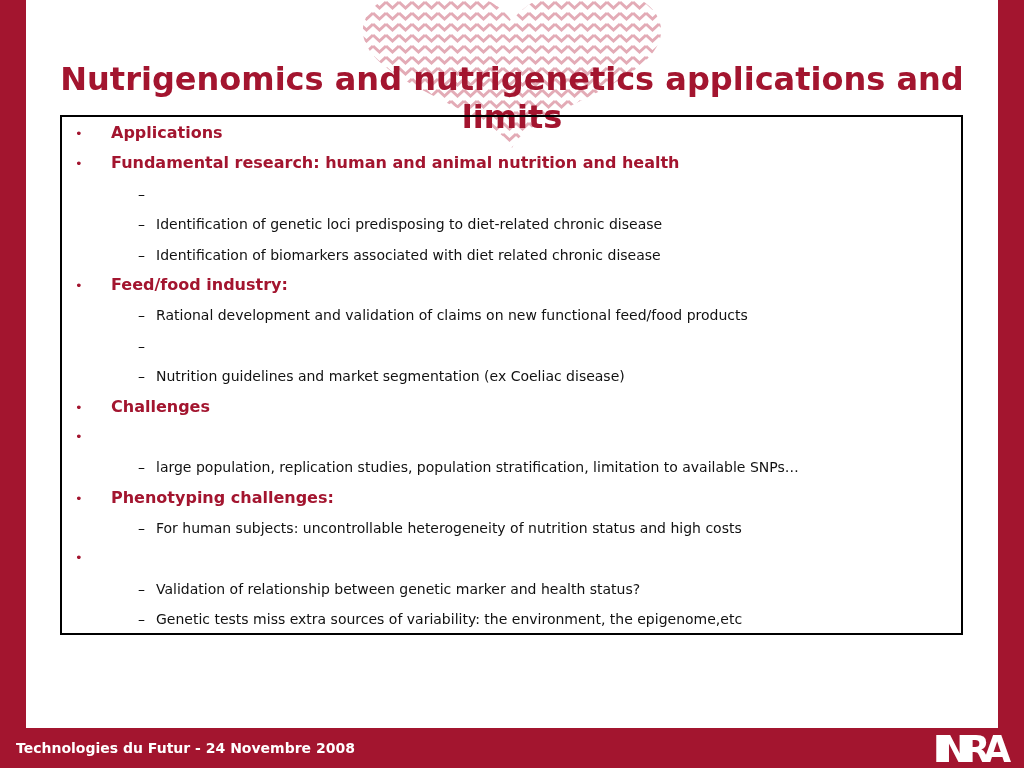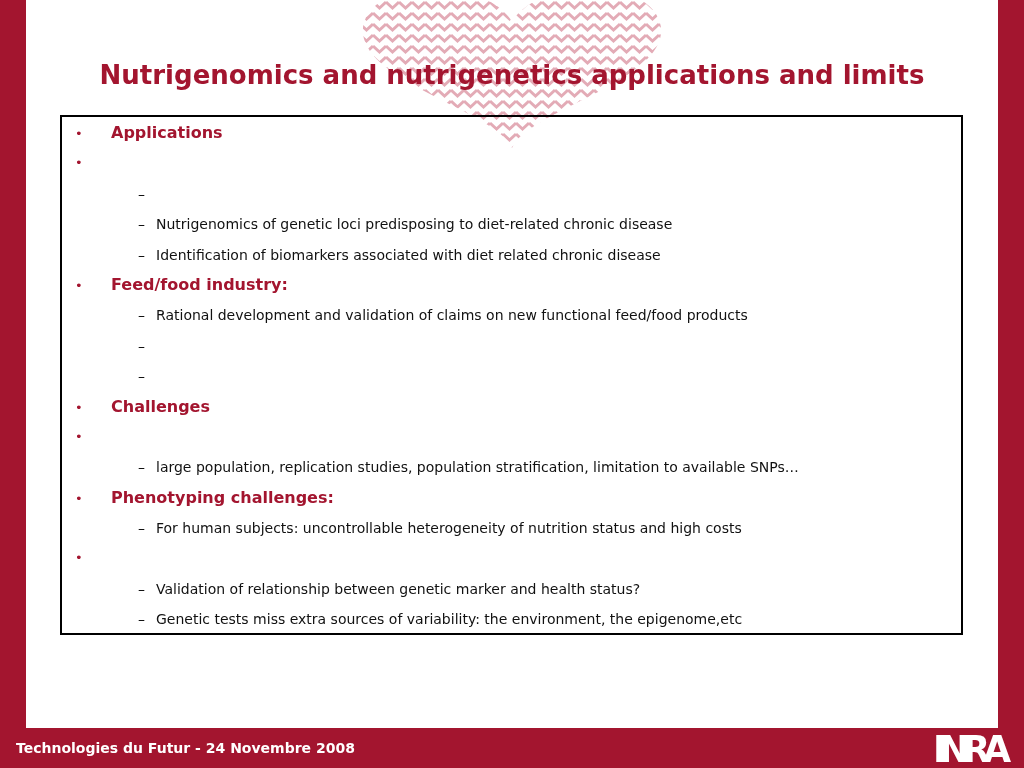--- a/index.html
+++ b/index.html
@@ -26,21 +26,21 @@
     transform:translateX(-50%);
     z-index:1;
   }
   #knit path{stroke:var(--heart-pink);}
 
   .title{
     position:absolute;
     left:40px;right:40px;top:60px;
     margin:0;
     text-align:center;
-    font-size:26px;
+    font-size:32px;
     font-weight:bold;
     color:var(--accent);
     z-index:2;
     letter-spacing:0px;
   }
 
   .content-box{
     position:absolute;
     left:60px;top:115px;
     width:903px;height:520px;
@@ -125,45 +125,47 @@
   <h1 class="title">Nutrigenomics and nutrigenetics applications and limits</h1>
 
   <div class="content-box">
     <ul>
       <li class="l1">
           <span class="marker">•</span>
           <span>Applications</span>
         </li>
       <li class="l1">
           <span class="marker">•</span>
-        </li>
-      <li class="l2">
-          <span class="marker">–</span>
-        </li>
-      <li class="l2">
-          <span class="marker">–</span>
-          <span>Nutrigenomics of genetic loci predisposing to diet-related chronic disease</span>
+          <span>Fundamental research: human and animal nutrition and health</span>
+        </li>
+      <li class="l2">
+          <span class="marker">–</span>
+        </li>
+      <li class="l2">
+          <span class="marker">–</span>
+          <span>Identification of genetic loci predisposing to diet-related chronic disease</span>
         </li>
       <li class="l2">
           <span class="marker">–</span>
           <span>Identification of biomarkers associated with diet related chronic disease</span>
         </li>
       <li class="l1">
           <span class="marker">•</span>
           <span>Feed/food industry:</span>
         </li>
       <li class="l2">
           <span class="marker">–</span>
           <span>Rational development and validation of claims on new functional feed/food products</span>
         </li>
       <li class="l2">
           <span class="marker">–</span>
         </li>
       <li class="l2">
           <span class="marker">–</span>
+          <span>Nutrition guidelines and market segmentation (ex Coeliac disease)</span>
         </li>
       <li class="l1">
           <span class="marker">•</span>
           <span>Challenges</span>
         </li>
       <li class="l1">
           <span class="marker">•</span>
         </li>
       <li class="l2">
           <span class="marker">–</span>

